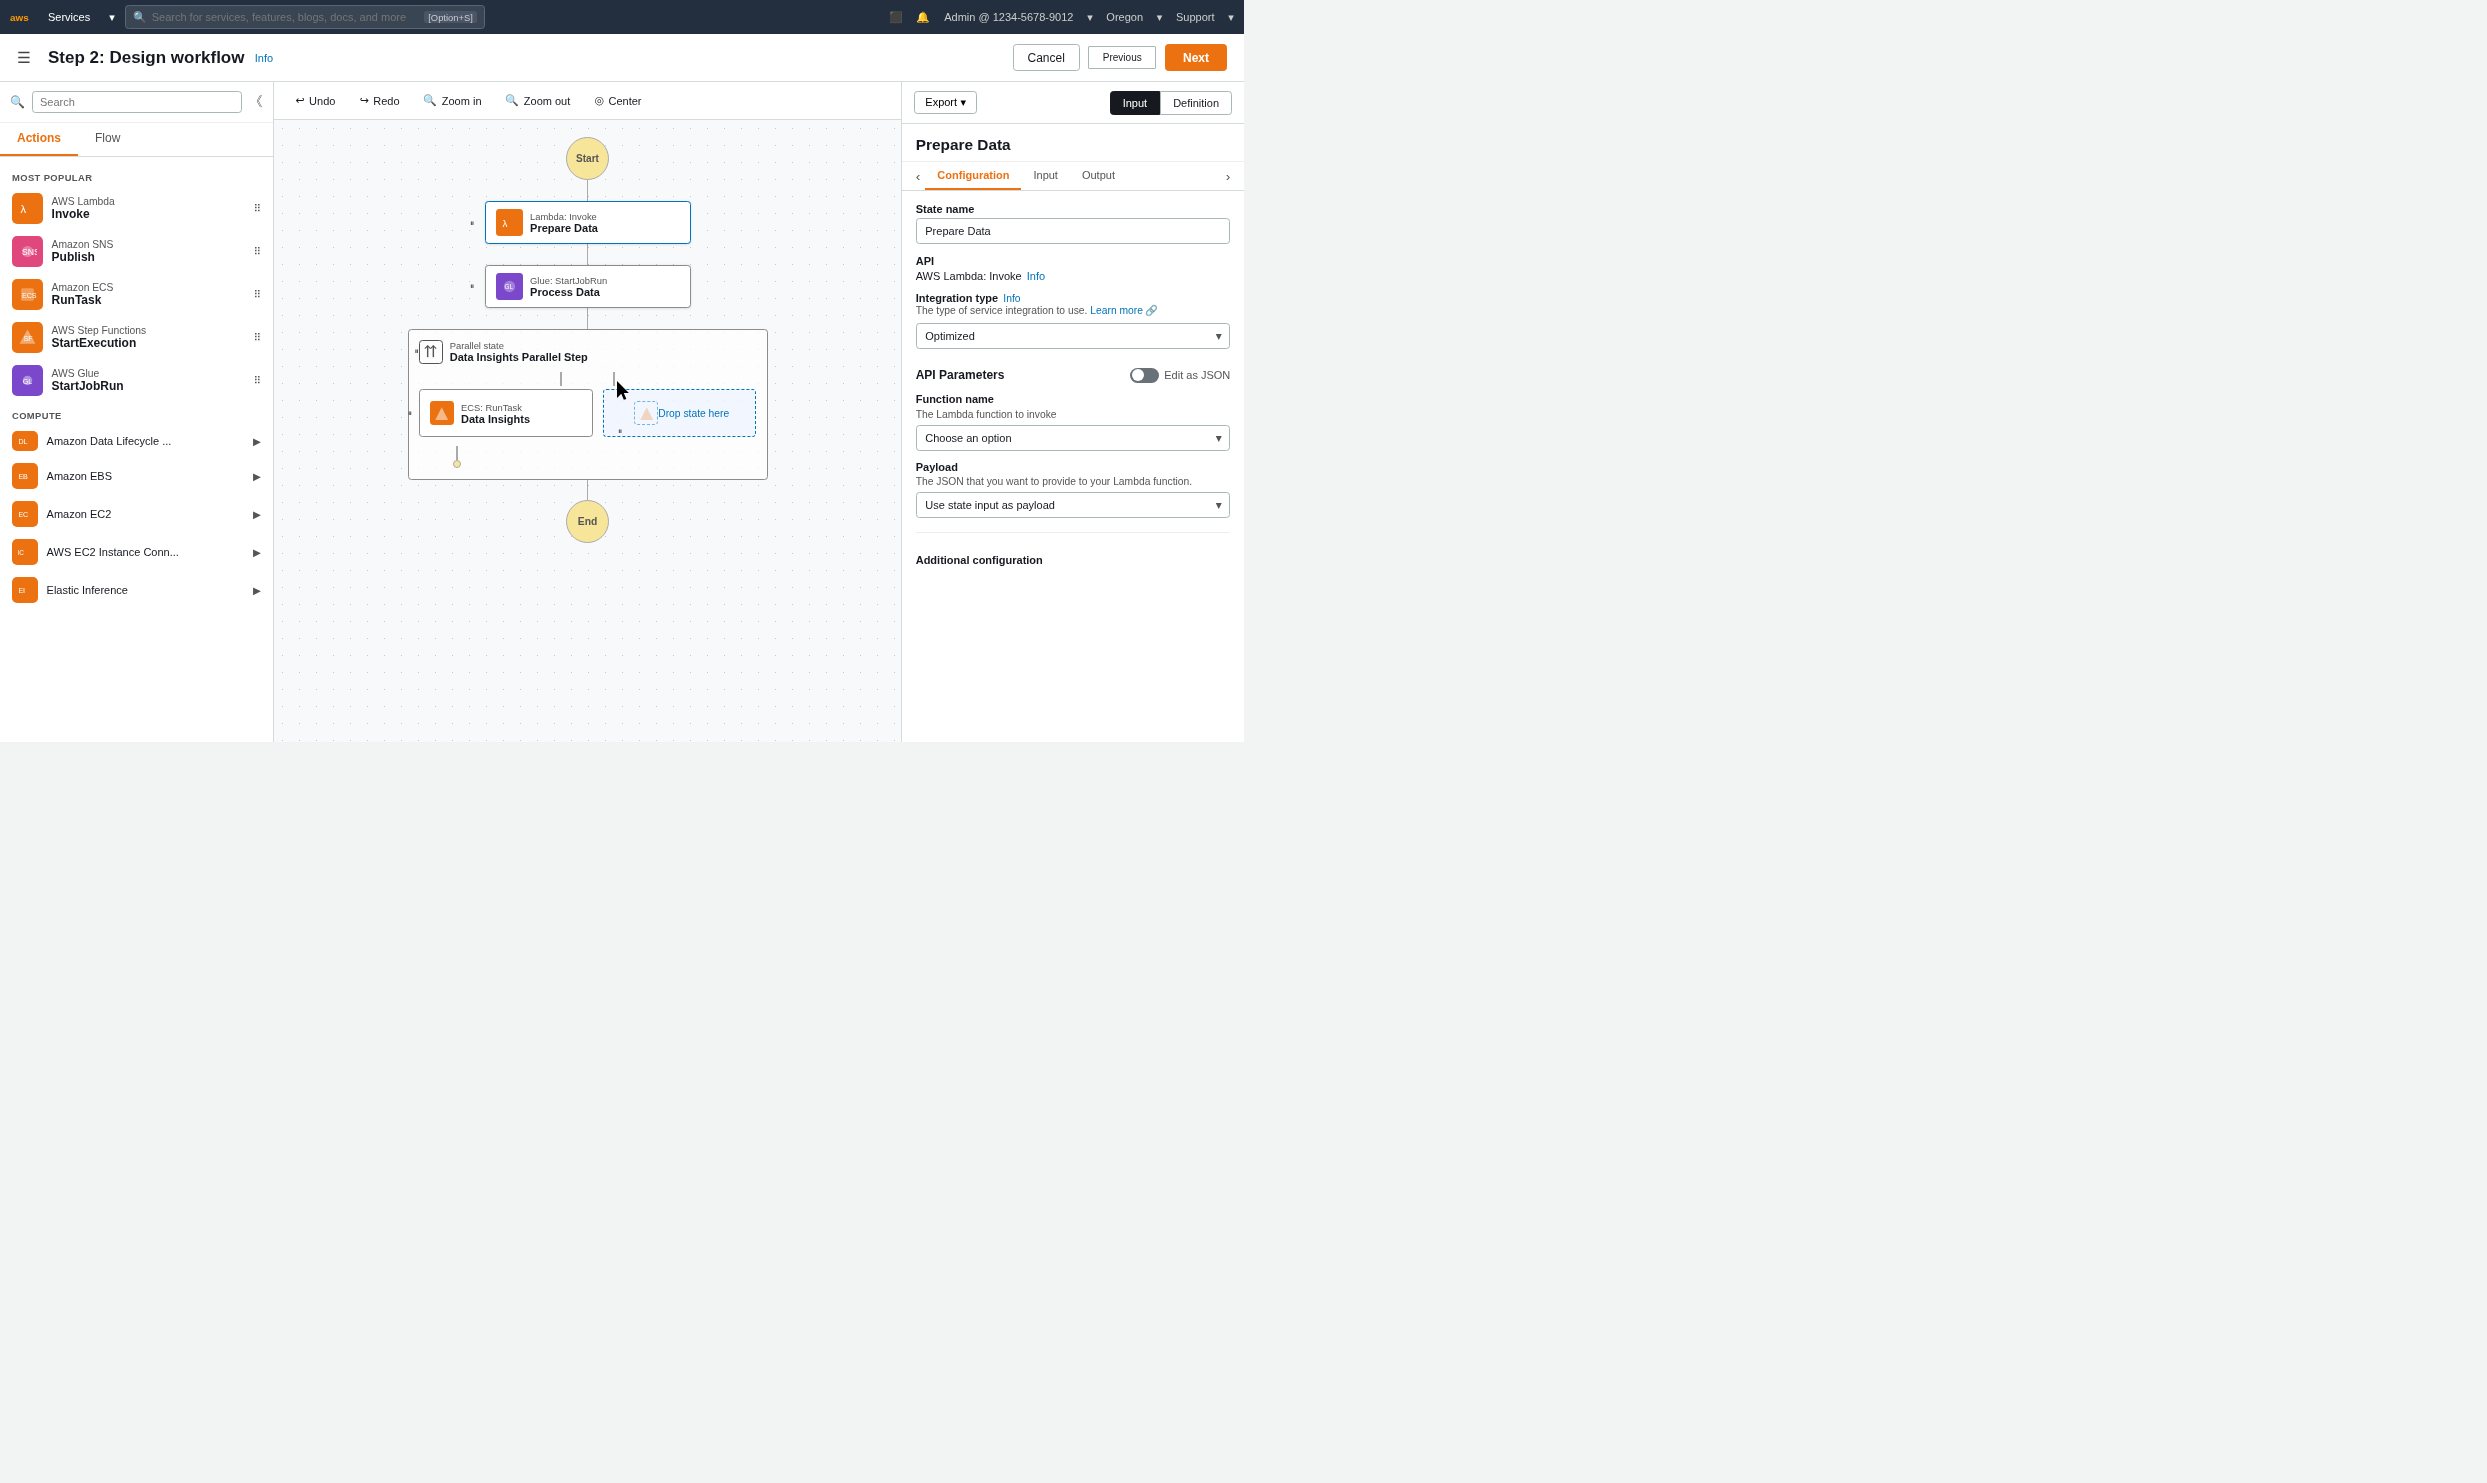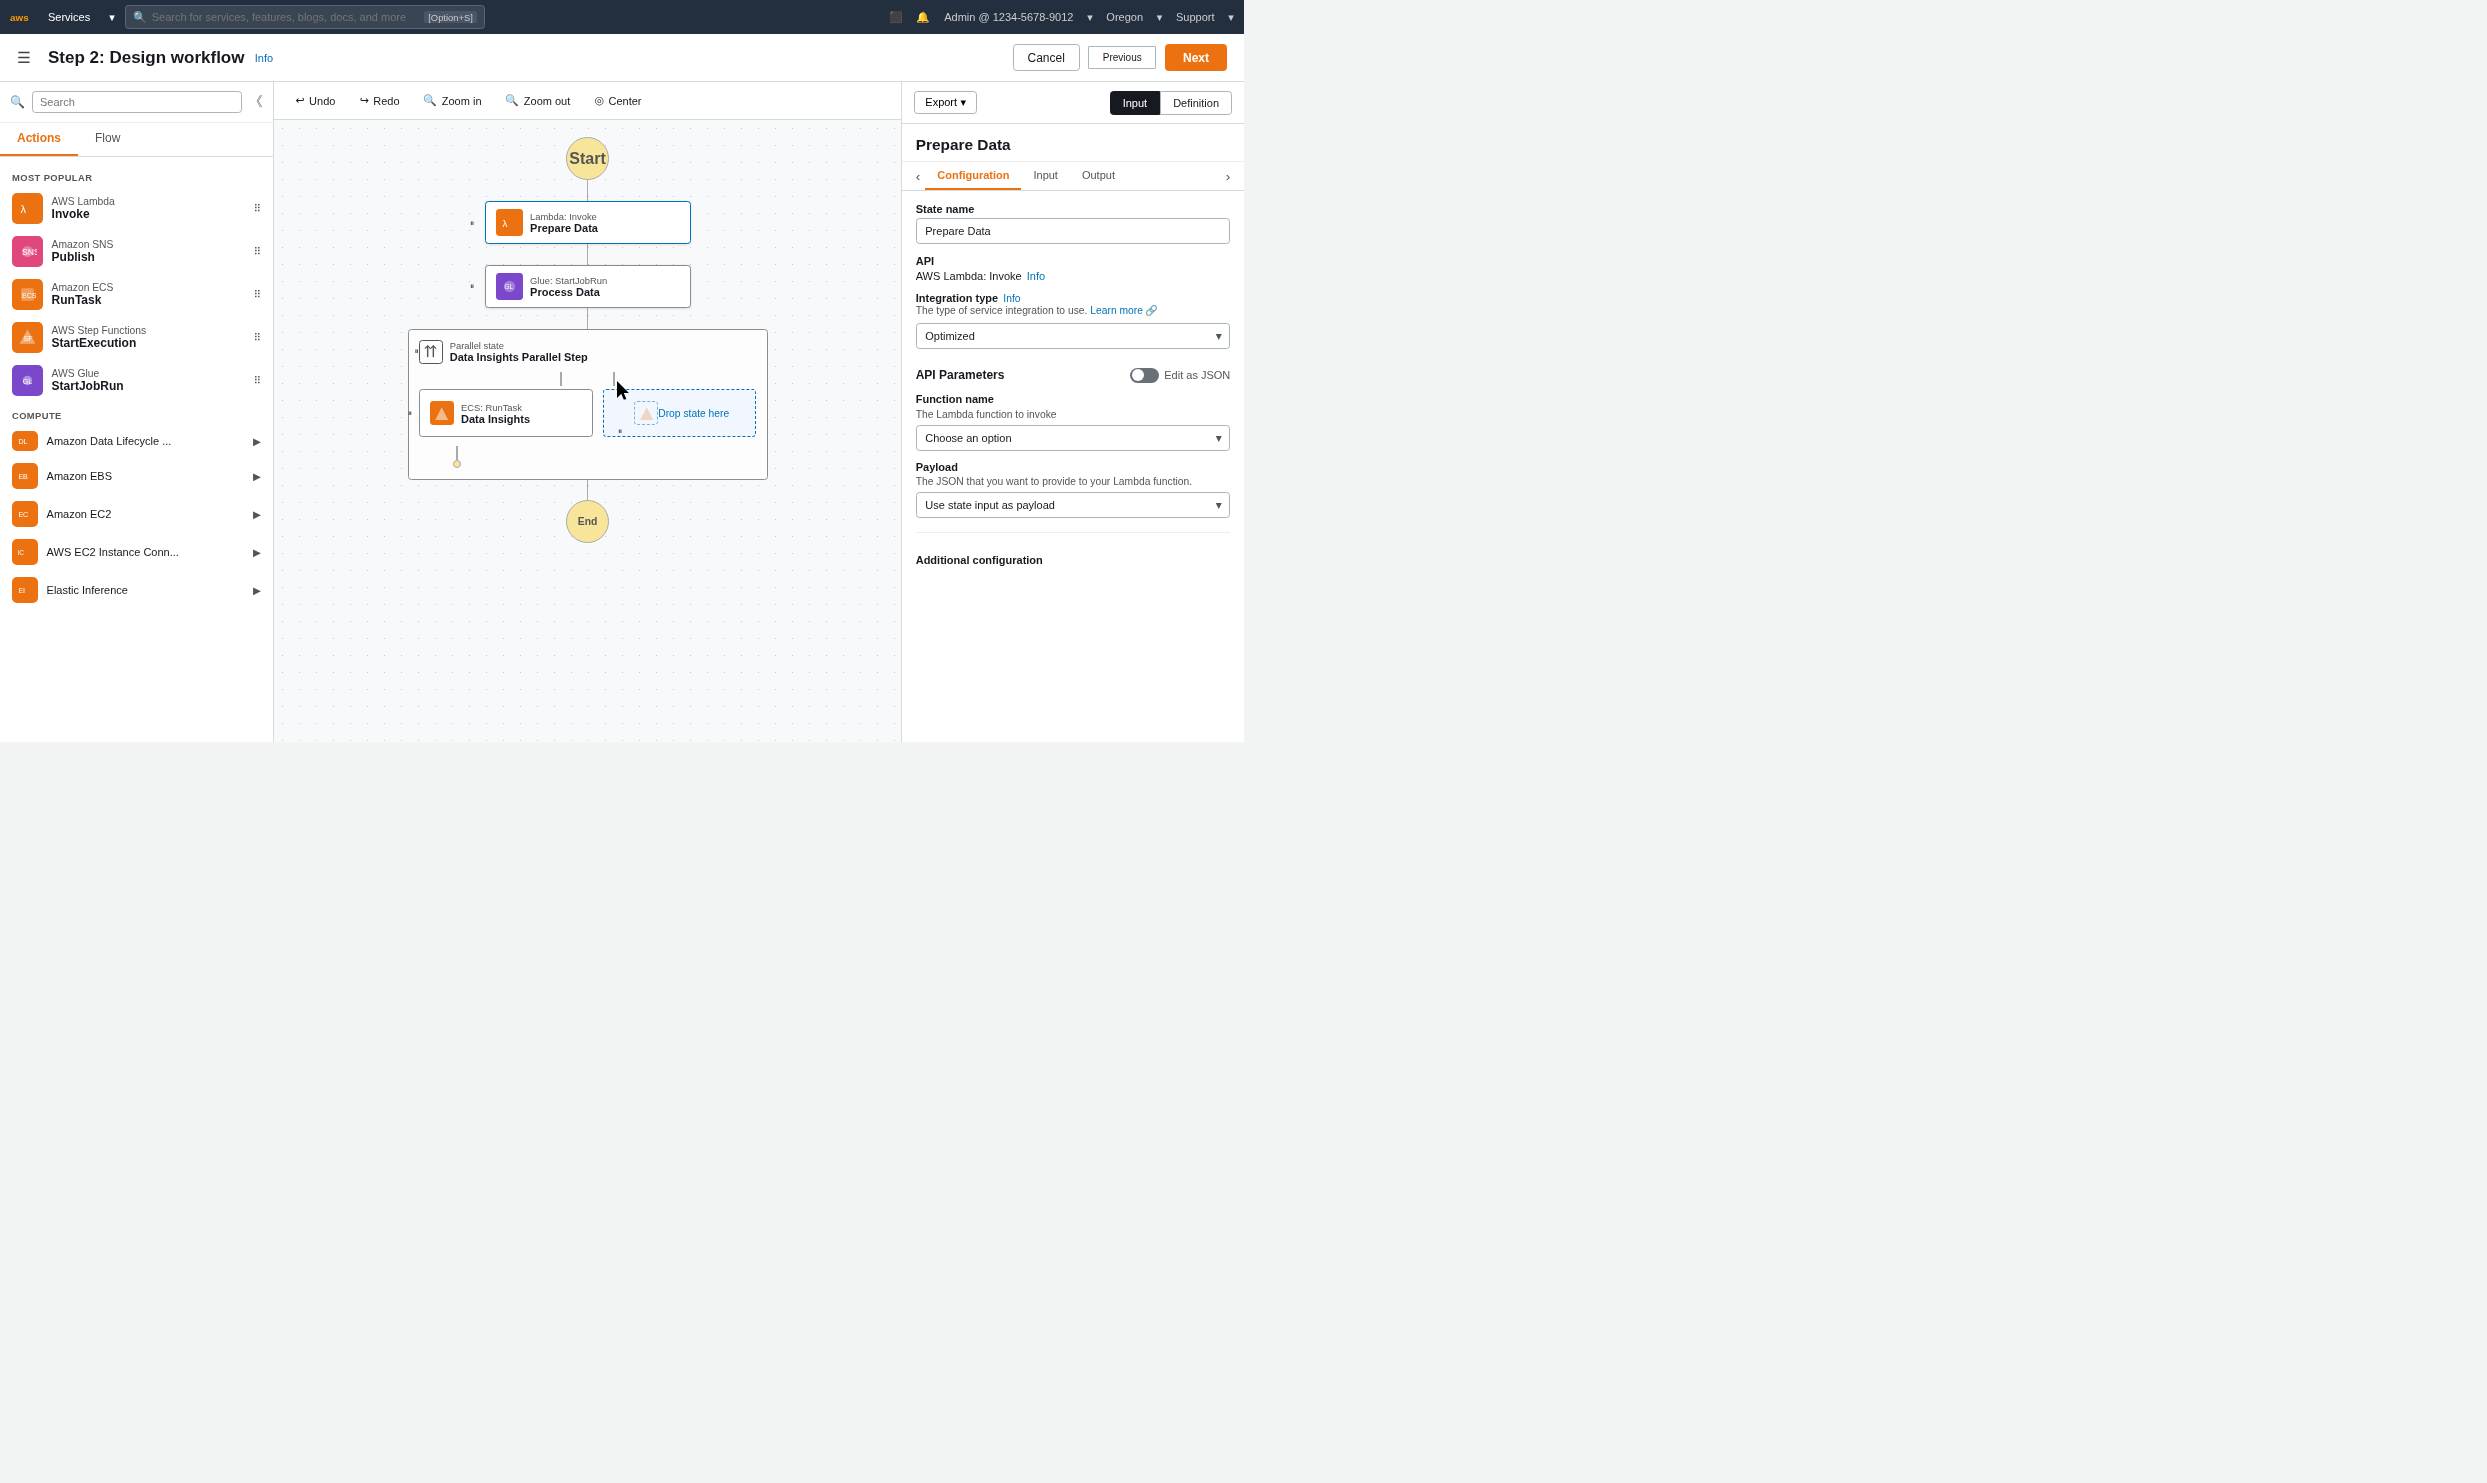--- a/index.html
+++ b/index.html
@@ -114,21 +114,21 @@
 
     
     .flow-diagram {
       position: absolute; left: 50%; top: 17px; transform: translateX(-50%);
       display: flex; flex-direction: column; align-items: center; gap: 0;
       width: 360px;
     }
     .flow-node-circle {
       width: 43px; height: 43px; border-radius: 50%; border: 1.7px solid #aaa;
       background: #f7e699; display: flex; align-items: center; justify-content: center;
-      font-size: 16px; font-weight: 600; color: #555;
+      font-size: 10px; font-weight: 600; color: #555;
     }
     .flow-connector { width: 1.7px; height: 20.6px; background: #aaa; margin: 0 auto; }
     .flow-node-box {
       border: 0.9px solid #8c8c8c; border-radius: 3.4px; background: #fff;
       display: flex; align-items: center; gap: 6.9px;
       padding: 6.9px 10.3px; width: 206px;
       box-shadow: 0 0.9px 2.6px rgba(0,0,0,0.1);
     }
     .flow-node-box.selected { border: 1.7px solid #0073bb; }
     .flow-node-icon { width: 27.4px; height: 27.4px; border-radius: 3.4px; display: flex; align-items: center; justify-content: center; flex-shrink: 0; }

